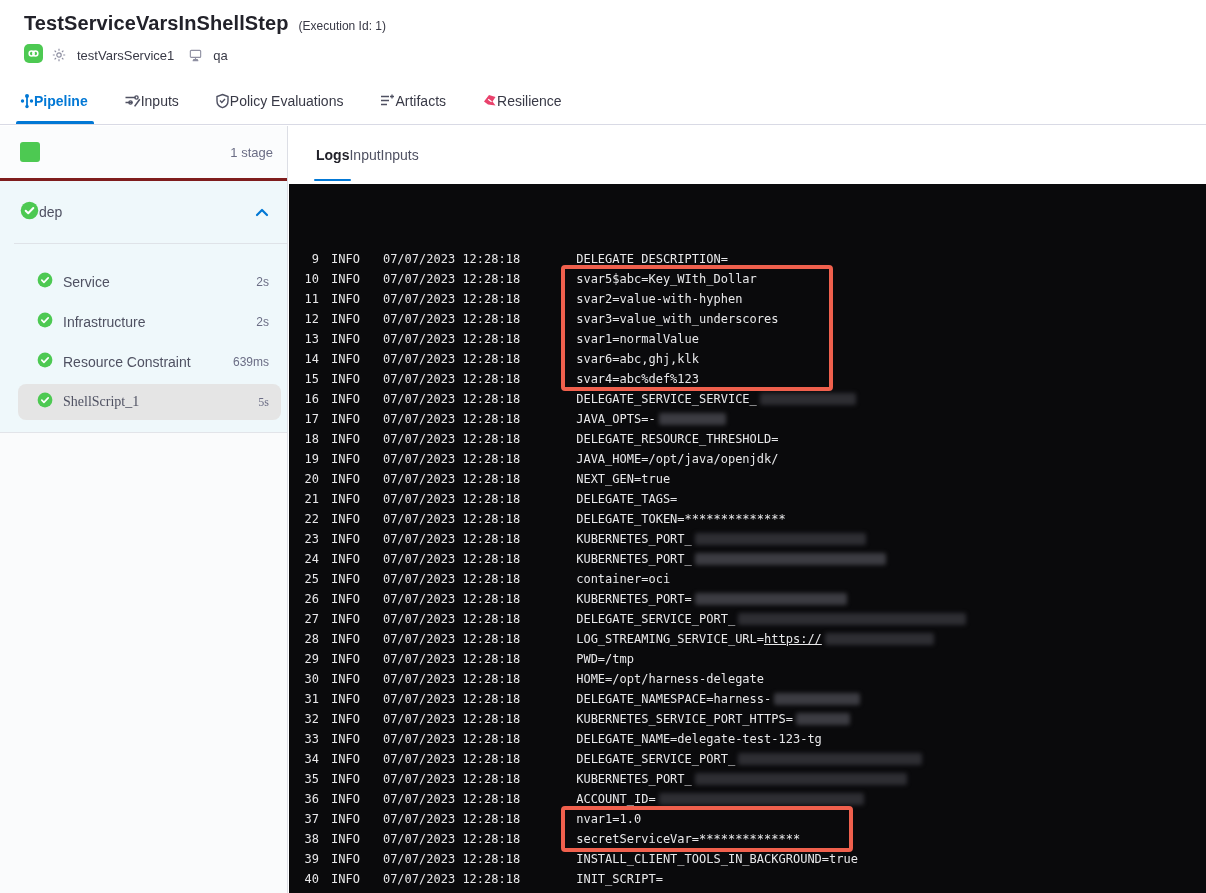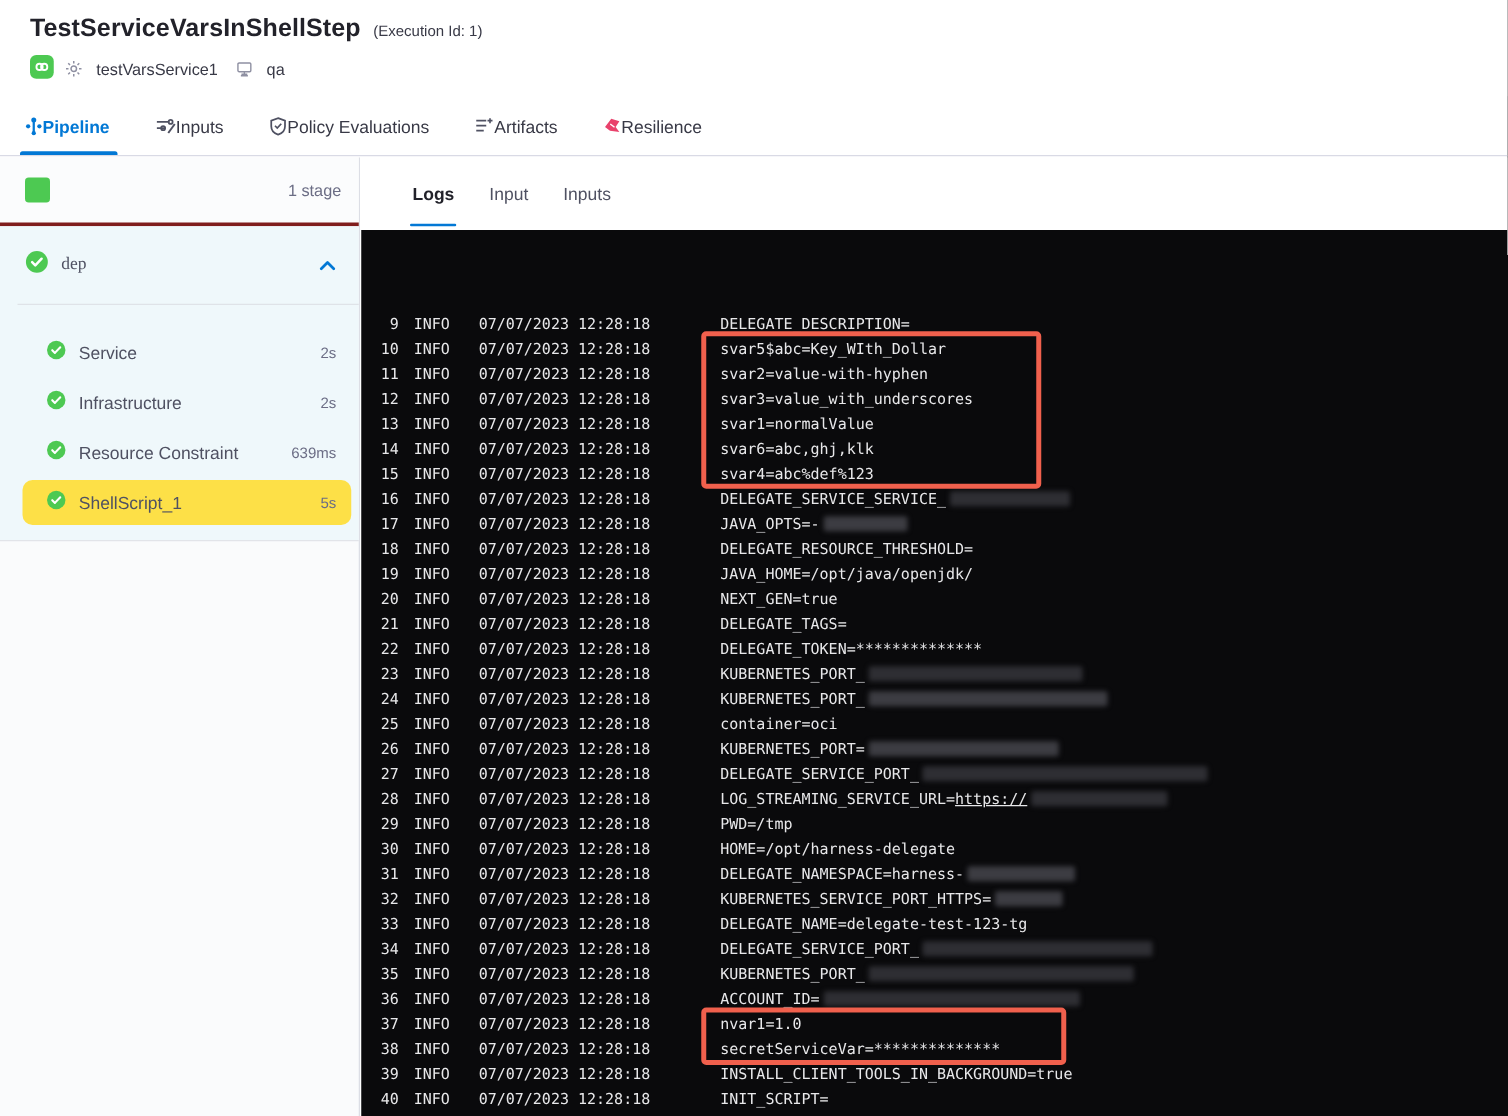--- a/index.html
+++ b/index.html
@@ -31,34 +31,34 @@
 
   
   .sidebar { position: absolute; top: 126px; left: 0; width: 288px; bottom: 0;
              background: #fafbfc; border-right: 1px solid #dcdee5; }
   .stage-row { height: 55px; display: flex; align-items: center; padding: 0 14px 0 20px;
                background: #fbfcfd; border-bottom: 3px solid #7f1d1d; }
   .stage-square { width: 20px; height: 20px; border-radius: 3px; background: #4dc952; cursor: pointer; }
   .stage-count { margin-left: auto; font-size: 13px; color: #6b6d85; }
   .stage-section { background: #eff8fb; padding-bottom: 8px; }
   .dep-row { height: 62px; display: flex; align-items: center; padding: 0 18px 0 20px; cursor: pointer; }
-  .dep-label { margin-left: 10px; font-size: 14px; color: #4f5162; font-family: Liberation Serif, serif; }
+  .dep-label { font-size: 14px; color: #4f5162; }
   .dep-chevron { margin-left: auto; display: inline-flex; cursor: pointer; }
   .section-divider { height: 1px; background: #dfe3e8; margin-left: 14px; }
   .step-list { padding: 20px 6px 0 18px; }
   .step-row { height: 36px; margin-bottom: 4px; border-radius: 8px; display: flex; align-items: center;
               padding: 0 12px 0 19px; cursor: pointer; }
-  .step-row.selected { background: #fde047; }
+  .step-row.selected { background: #e5e5e5; font-family: Liberation Serif, serif; }
   .step-label { margin-left: 10px; font-size: 14px; color: #4f5162; }
   .step-duration { margin-left: auto; font-size: 12px; color: #6b6d85; }
   .below-divider { height: 1px; background: #e2e4e9; }
 
   
   .main { position: absolute; top: 126px; left: 289px; right: 0; bottom: 0; background: #fff; }
-  .log-tabs { height: 58px; display: flex; align-items: center; padding-left: 41px; gap: 28px; background: #fff; }
+  .log-tabs { height: 58px; display: flex; align-items: center; padding-left: 27px; background: #fff; }
   .log-tab { font-size: 14px; color: #4f5162; position: relative; height: 100%; display: flex; align-items: center; cursor: pointer; }
   .log-tab.active { color: #22222a; font-weight: 700; }
   .log-tab.active::after { content: ""; position: absolute; left: -2px; right: -2px; bottom: 3px; height: 2px; background: #0278d5; border-radius: 2px; }
 
   .console { position: absolute; top: 58px; left: 0; right: 0; bottom: 0; background: #0a0a0c; }
   .console-header { height: 52px; display: flex; align-items: center; padding-left: 27px;
                     border-bottom: 1px solid #2b2b30; }
   .console-title { font-size: 13.5px; font-weight: 700; color: #c9cace; letter-spacing: .2px; }
   .log-lines { position: absolute; top: 52px; left: 0; right: 0; bottom: 0; padding: 13px 0 0 14px; overflow: hidden; }
   .log-row { height: 20px; display: flex; align-items: center;

